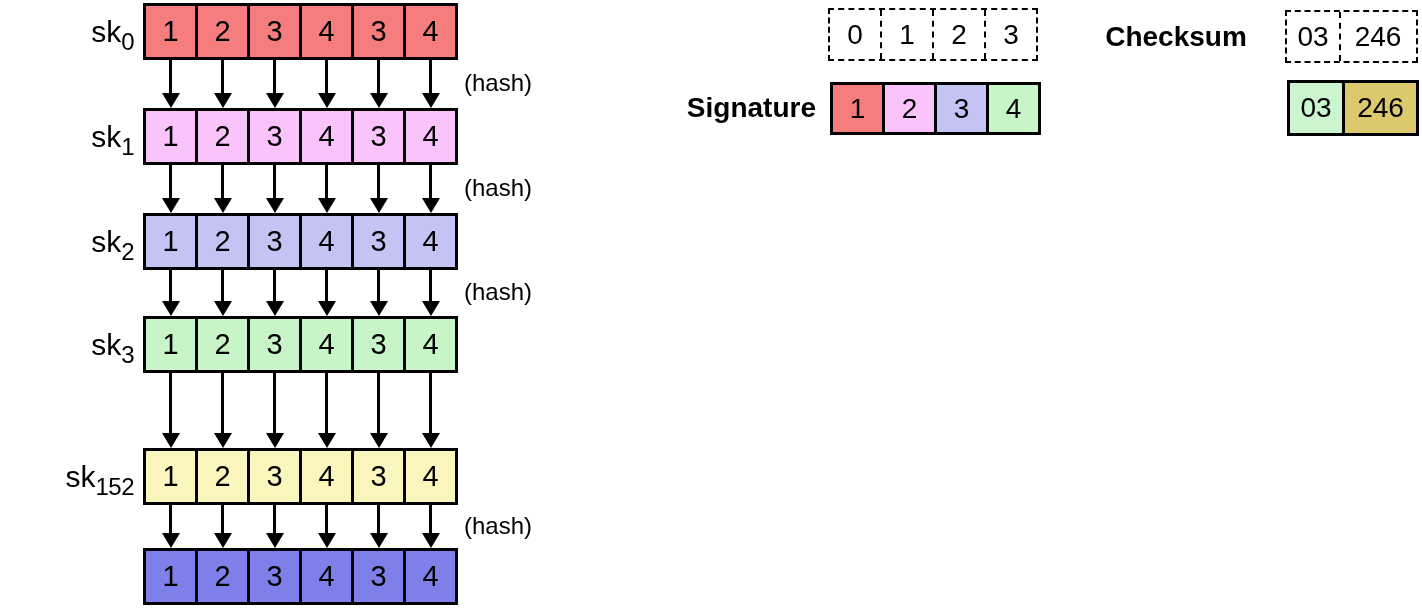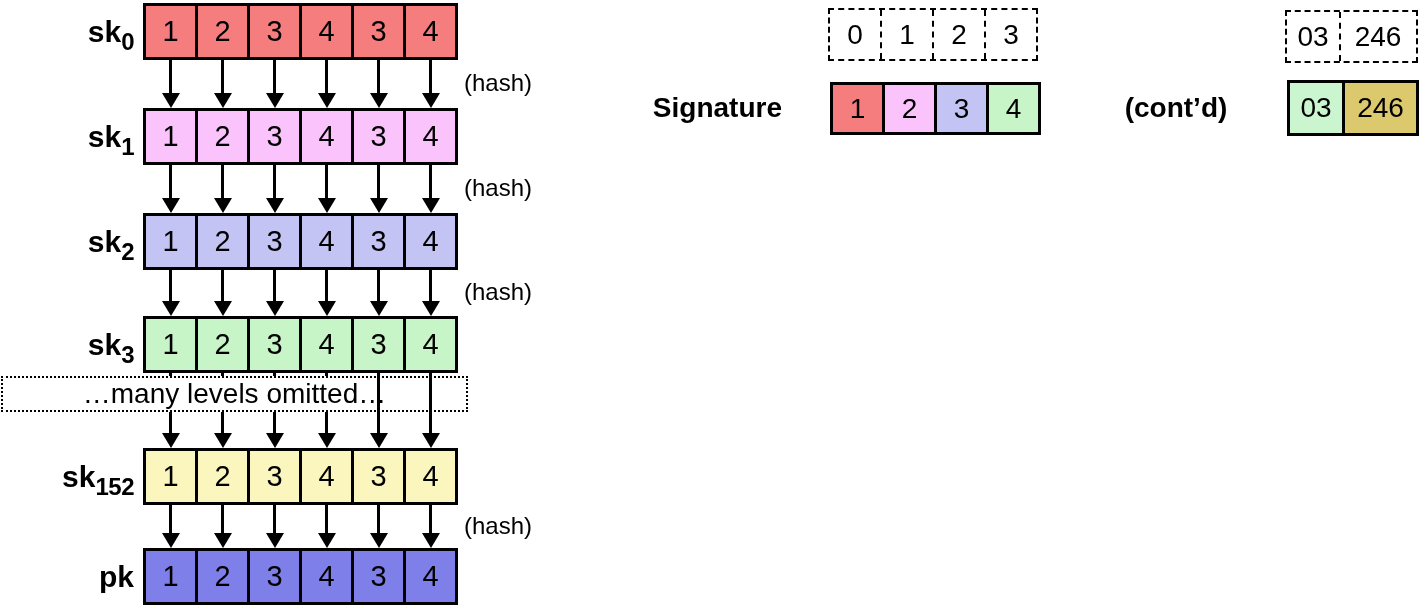--- a/index.html
+++ b/index.html
@@ -3,58 +3,58 @@
 <meta charset="utf-8">
 <style>
   html,body { margin:0; padding:0; background:#fff; }
   #stage {
     position:relative; width:1422px; height:608px; background:#fff;
     font-family:"Liberation Sans", sans-serif; color:#000; overflow:hidden;
   }
   
   .cell-row { position:absolute; display:flex; gap:3px; padding:3px; background:#000; box-sizing:border-box; }
   .cell { width:49px; height:51px; display:flex; align-items:center; justify-content:center; font-size:29px; }
-  .row-label { position:absolute; left:0; width:134px; display:flex; align-items:center; justify-content:flex-end; font-weight:bold; font-size:30px;text-align:center; }
+  .row-label { position:absolute; left:0; width:134px; display:flex; align-items:center; justify-content:flex-end; font-weight:normal; font-size:30px;text-align:center; }
   .row-label .sub { font-size:24px; position:relative; top:10px; letter-spacing:-0.5px; }
   
   .aline { position:absolute; width:3px; background:#000; z-index:1; }
   .ahead { position:absolute; width:0; height:0; border-left:9px solid transparent; border-right:9px solid transparent; border-top:15px solid #000; z-index:1; }
   .over { z-index:3; }
   .hash-label { position:absolute; left:464px; font-size:24px; z-index:1; }
   
   #omitted-box { position:absolute; left:1px; top:376px; width:467px; height:36px; border:2.5px dotted #000;
     background:#fff; z-index:2; box-sizing:border-box; display:flex; align-items:center; justify-content:center; font-size:28px; }
   
   .legend-label { position:absolute; font-weight:bold; font-size:28px; display:flex; align-items:center; }
   .legend-label.right { justify-content:flex-end; }
   .legend-label.center { justify-content:center; }
   #msg-label   { left:545px; top:8px;  width:270px; height:53px; }
-  #sig-label   { left:527px; top:80px; width:255px; height:56px; }
+  #sig-label   { left:561px; top:80px; width:255px; height:56px; }
   #chk-label   { left:1070px; top:10px; width:212px; height:53px; }
   #contd-label { left:1070px; top:80px; width:212px; height:56px; }
   
   .dashed-row { position:absolute; display:flex; border:2.5px dashed #000; box-sizing:border-box; background:#fff; }
   .dashed-cell { display:flex; align-items:center; justify-content:center; font-size:28px; box-sizing:border-box; }
   .dashed-cell + .dashed-cell { border-left:2.5px dashed #000; }
   .flex1 { flex:1 1 0; }
   #message-row  { left:828px;  top:8px;  width:210px; height:53px; }
   #checksum-row { left:1285px; top:10px; width:133px; height:53px; }
   
   .solid-row { position:absolute; display:flex; gap:3px; padding:3px; background:#000; box-sizing:border-box; }
   .solid-cell { display:flex; align-items:center; justify-content:center; font-size:28px; }
   #signature-row { left:830px;  top:82px; }
   #contd-row     { left:1287px; top:80px; }
 </style>
 </head>
 <body>
 
 <div id="stage">
 
+  <div id="chk-label" class="legend-label center">Checksum</div>
   <div id="sig-label" class="legend-label right">Signature</div>
-  <div id="contd-label" class="legend-label center">(cont’d)</div>
 <div class="row-label" style="top: 3px; height: 57px;">
       <span>sk</span>
       <span class="sub">0</span>
     </div>
     <div class="cell-row" style="left: 143px; top: 3px;">
       <div class="cell" style="background: rgb(245, 125, 125);">1</div>
       <div class="cell" style="background: rgb(245, 125, 125);">2</div>
       <div class="cell" style="background: rgb(245, 125, 125);">3</div>
       <div class="cell" style="background: rgb(245, 125, 125);">4</div>
       <div class="cell" style="background: rgb(245, 125, 125);">3</div>
@@ -100,24 +100,20 @@
       <span>sk</span>
       <span class="sub">152</span>
     </div>
     <div class="cell-row" style="left: 143px; top: 448px;">
       <div class="cell" style="background: rgb(250, 246, 190);">1</div>
       <div class="cell" style="background: rgb(250, 246, 190);">2</div>
       <div class="cell" style="background: rgb(250, 246, 190);">3</div>
       <div class="cell" style="background: rgb(250, 246, 190);">4</div>
       <div class="cell" style="background: rgb(250, 246, 190);">3</div>
       <div class="cell" style="background: rgb(250, 246, 190);">4</div>
-    </div>
-    <div class="row-label" style="top: 548px; height: 57px;">
-      <span>pk</span>
-      <span class="sub"></span>
     </div>
     <div class="cell-row" style="left: 143px; top: 548px;">
       <div class="cell" style="background: rgb(127, 127, 233);">1</div>
       <div class="cell" style="background: rgb(127, 127, 233);">2</div>
       <div class="cell" style="background: rgb(127, 127, 233);">3</div>
       <div class="cell" style="background: rgb(127, 127, 233);">4</div>
       <div class="cell" style="background: rgb(127, 127, 233);">3</div>
       <div class="cell" style="background: rgb(127, 127, 233);">4</div>
     </div>
     <div class="aline" style="left: 169px; top: 60px; height: 35px;"></div>
@@ -177,21 +173,20 @@
     <div class="ahead" style="left: 213.5px; top: 533px;"></div>
     <div class="aline" style="left: 273px; top: 505px; height: 30px;"></div>
     <div class="ahead" style="left: 265.5px; top: 533px;"></div>
     <div class="aline" style="left: 325px; top: 505px; height: 30px;"></div>
     <div class="ahead" style="left: 317.5px; top: 533px;"></div>
     <div class="aline" style="left: 377px; top: 505px; height: 30px;"></div>
     <div class="ahead" style="left: 369.5px; top: 533px;"></div>
     <div class="aline" style="left: 429px; top: 505px; height: 30px;"></div>
     <div class="ahead" style="left: 421.5px; top: 533px;"></div>
     <div class="hash-label" style="top: 511.5px;">(hash)</div>
-    <div id="omitted-box">…many levels omitted…</div>
     <div class="aline over" style="left: 377px; top: 373px; height: 41px;"></div>
     <div class="aline over" style="left: 429px; top: 373px; height: 41px;"></div>
     <div class="dashed-row" id="message-row">
       <div class="dashed-cell flex1">0</div>
       <div class="dashed-cell flex1">1</div>
       <div class="dashed-cell flex1">2</div>
       <div class="dashed-cell flex1">3</div>
     </div>
     <div class="dashed-row" id="checksum-row">
       <div class="dashed-cell" style="flex: 0 0 52px;">03</div>

